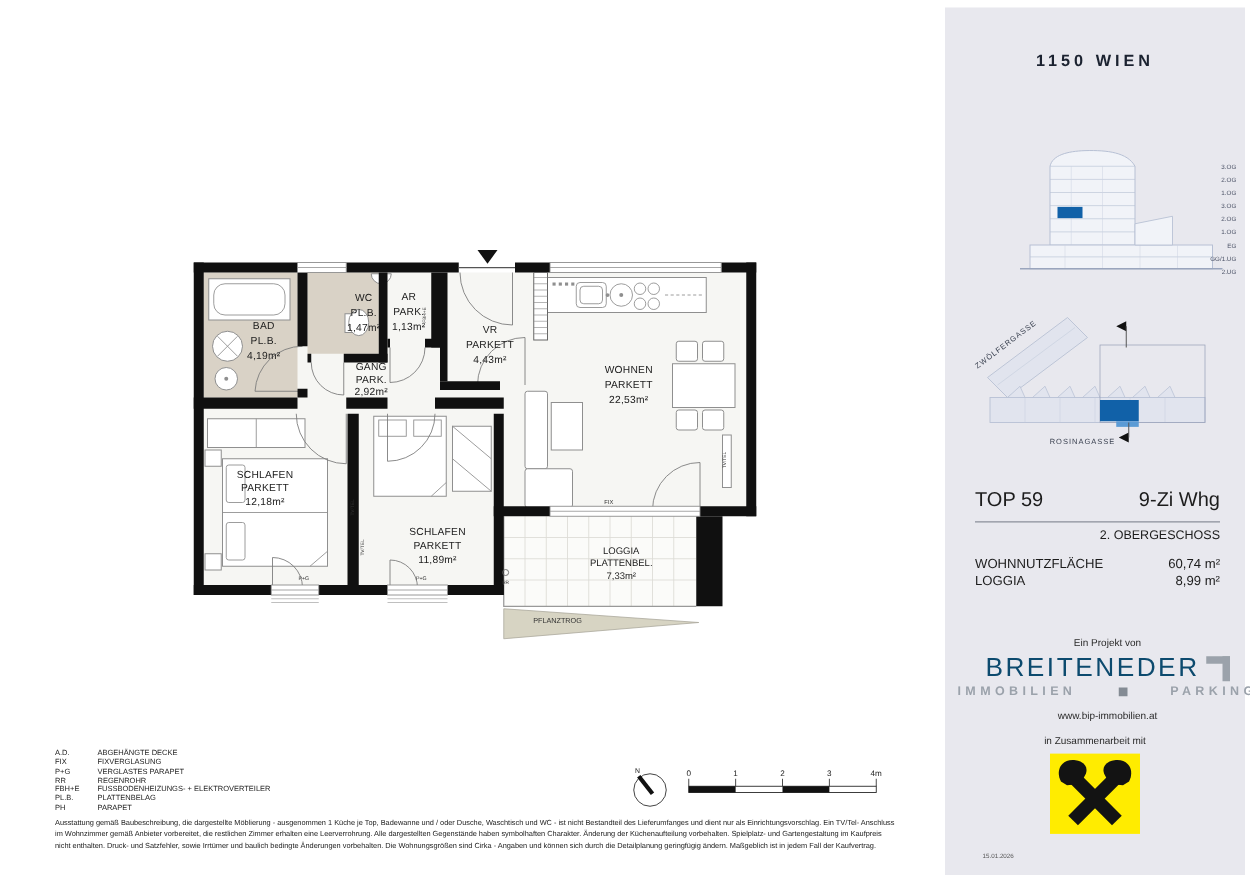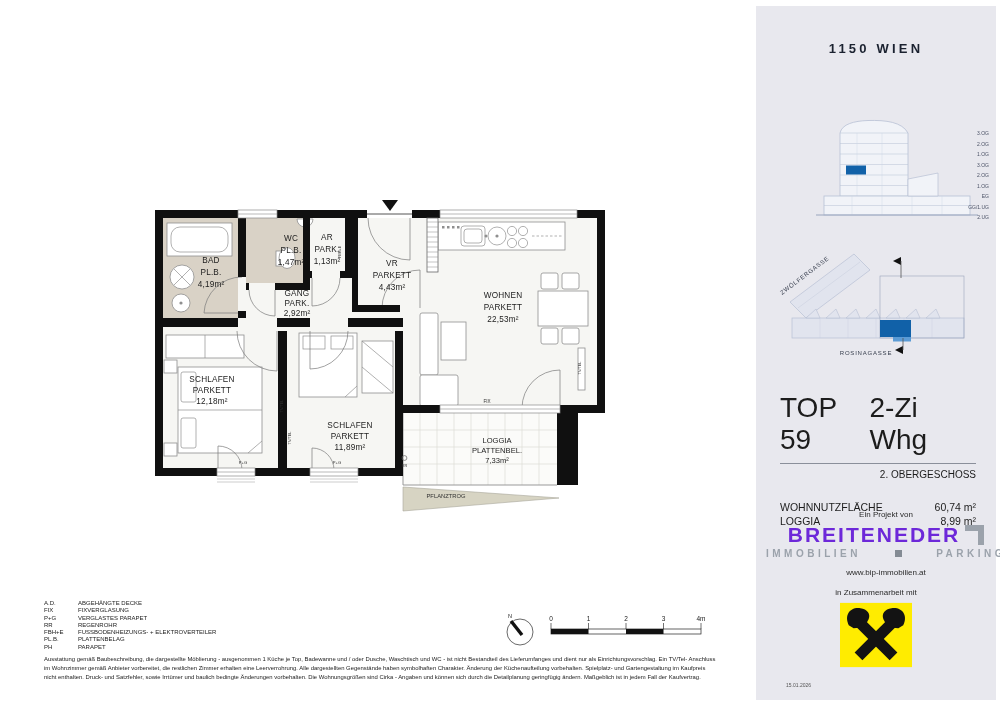--- a/index.html
+++ b/index.html
@@ -28,29 +28,29 @@
   .scale-svg{position:absolute;left:548px;top:612px;}
 
   
   .sidebar{position:absolute;left:756px;top:6px;width:240px;height:694px;background:#e8e8ee;}
   .address{position:absolute;top:34px;left:0;width:100%;text-align:center;
            font-size:13px;font-weight:bold;letter-spacing:3.2px;color:#1b2230;line-height:18px;}
   .section-svg{position:absolute;left:6px;top:110px;}
   .site-svg{position:absolute;left:4px;top:232px;}
   .unit{position:absolute;left:24px;right:20px;top:386px;}
   .unit-head{display:flex;justify-content:space-between;align-items:baseline;
-             font-size:28px;color:#1c1c1c;}
+             font-size:16px;color:#1c1c1c;}
   .unit-rule{border:none;border-top:1px solid #8a8f9a;margin:7px 0 5px 0;}
   .unit-floor{font-size:10px;text-align:right;}
-  .metrics{margin-top:20px;}
+  .metrics{margin-top:10px;}
   .mrow{display:flex;justify-content:space-between;font-size:10.5px;line-height:14px;}
   .branding{position:absolute;top:504px;left:0;width:100%;text-align:center;padding-left:10px;}
   .proj,.coop{font-size:8px;color:#2a2a2a;}
   .brandrow{margin-top:5px;display:flex;justify-content:center;align-items:flex-start;}
-  .brand{font-size:21px;font-weight:bold;color:#6d28d9;letter-spacing:2px;line-height:22px;}
+  .brand{font-size:21px;font-weight:normal;color:#0c4a6e;letter-spacing:2px;line-height:22px;}
   .bracket{display:inline-block;width:13px;height:14px;margin-left:5px;margin-top:1px;
            border-top:6px solid #9ba2ab;border-right:6px solid #9ba2ab;}
   .subbrand{margin-top:2px;display:flex;justify-content:space-between;align-items:center;gap:7px;
             font-size:10px;letter-spacing:3.5px;color:#9ba2ab;font-weight:bold;}
   .sq{display:inline-block;width:7px;height:7px;background:#848b94;}
   .website{margin-top:9px;font-size:8px;color:#2a2a2a;}
   .coop{position:absolute;top:582px;left:0;width:100%;text-align:center;}
   .raiff{position:absolute;top:596px;left:84px;}
   .date{position:absolute;left:30px;top:676px;font-size:5px;color:#555;}
 </style>
@@ -424,21 +424,21 @@
       <line x1="141" y1="23" x2="141" y2="40" stroke="#555" stroke-width="0.8"></line>
       <polygon points="135,112 143,108 143,116" fill="#111"></polygon>
       <line x1="143" y1="112" x2="143" y2="100" stroke="#555" stroke-width="0.8"></line>
       <text transform="translate(22,57) rotate(-37)" x="0" y="0" font-size="6" letter-spacing="0.8" fill="#3a4150">ZWÖLFERGASSE</text>
       <text x="106" y="117" text-anchor="middle" font-size="6" letter-spacing="0.8" fill="#3a4150">ROSINAGASSE</text>
     </svg>
 
     <div class="unit">
       <div class="unit-head">
         <span>TOP 59</span>
-        <span>2-Zi Whg</span>
+        <span>9-Zi Whg</span>
       </div>
       <hr class="unit-rule">
       <div class="unit-floor">2. OBERGESCHOSS</div>
       <div class="metrics">
         <div class="mrow">
           <span>WOHNNUTZFLÄCHE</span>
           <span>60,74 m²</span>
         </div>
         <div class="mrow">
           <span>LOGGIA</span>

